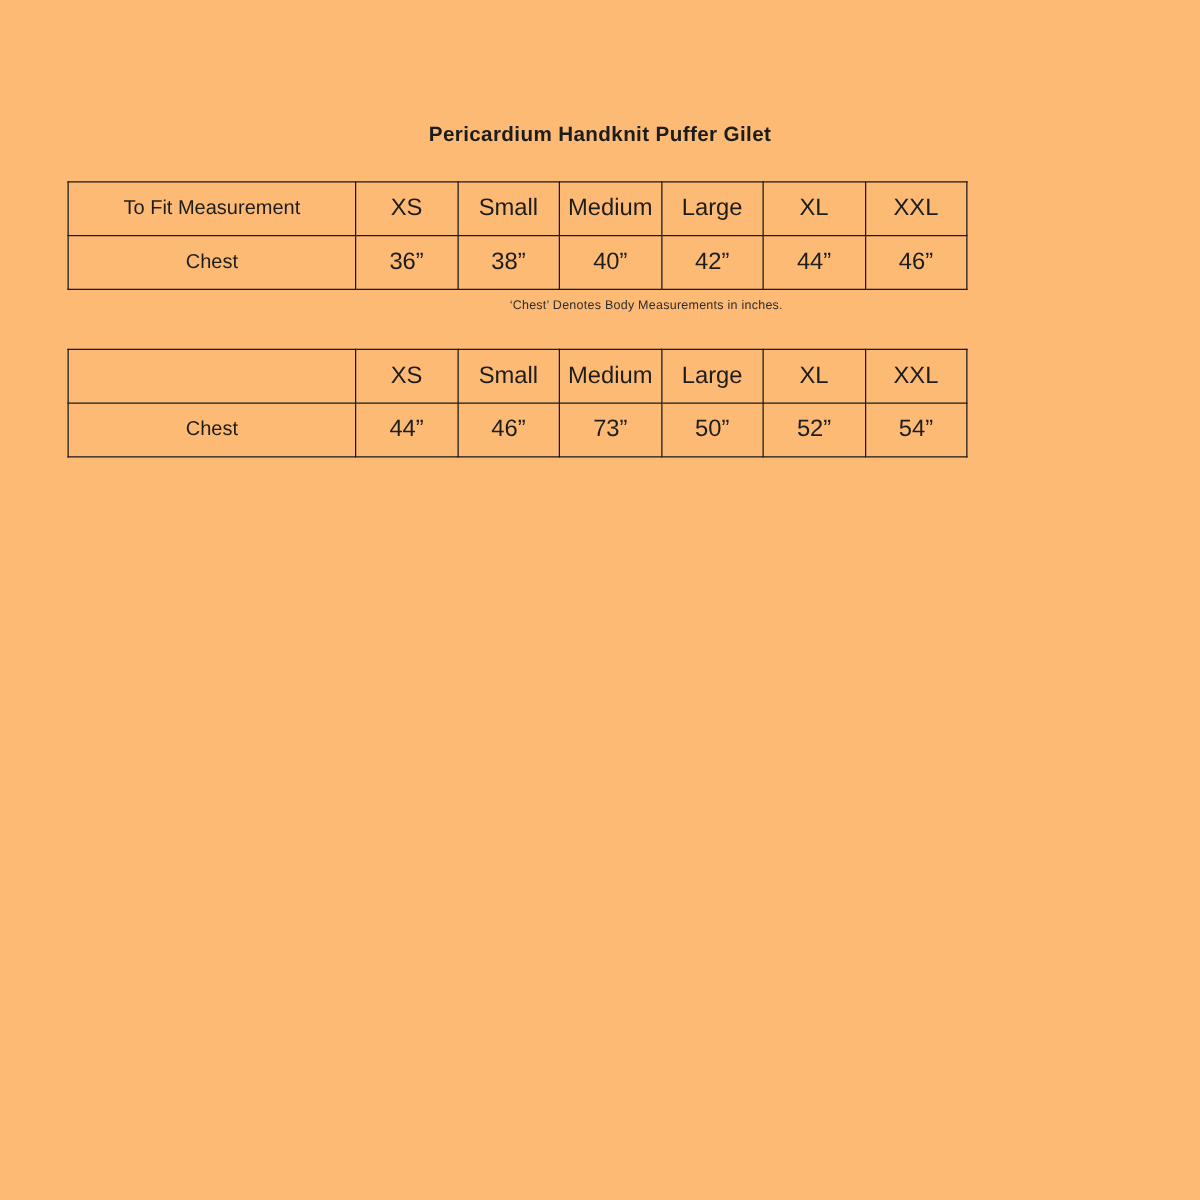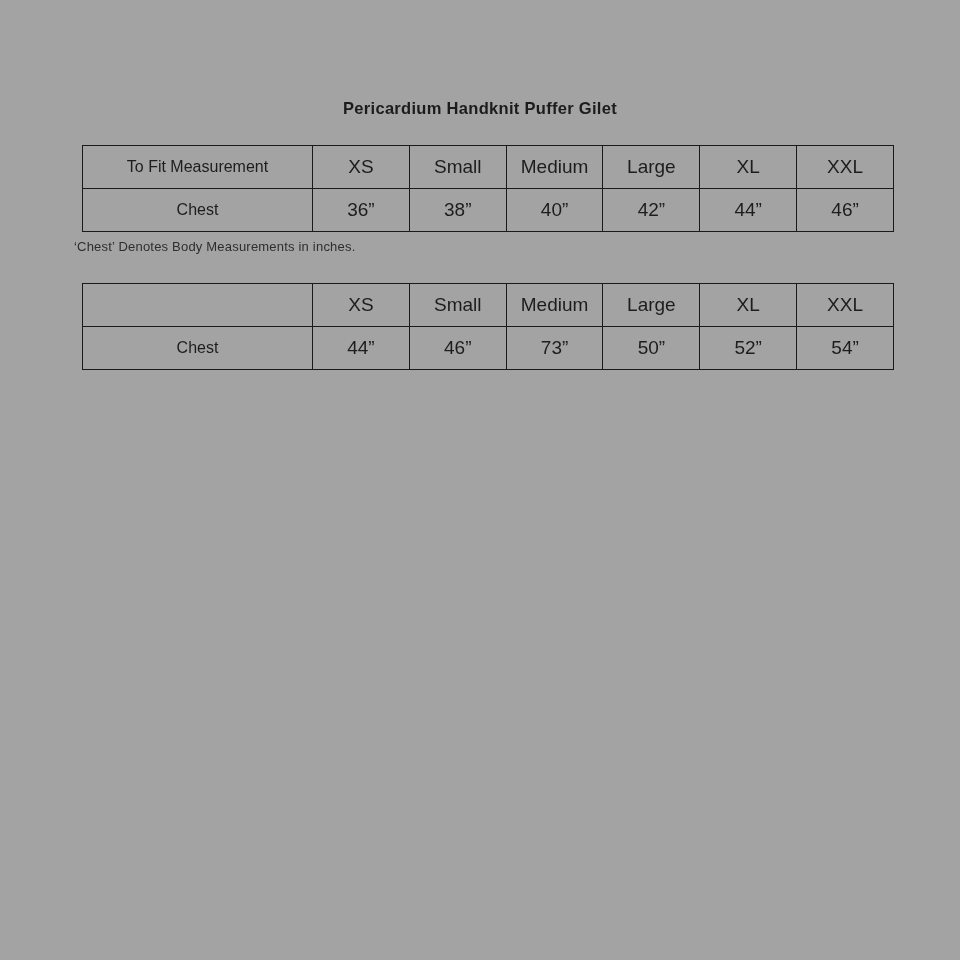--- a/index.html
+++ b/index.html
@@ -4,60 +4,61 @@
 <style>
   html, body {
     margin: 0;
     padding: 0;
     background: #ffffff;
   }
   .page {
     position: relative;
     width: 960px;
     height: 960px;
-    background: #a3a3a3;
+    background: #fdba74;
     font-family: "Liberation Sans", sans-serif;
     color: #1d1d1d;
     overflow: hidden;
   }
   .title {
     padding-top: 99px;
     text-align: center;
     font-size: 16.5px;
     font-weight: 700;
     letter-spacing: 0.3px;
     color: #1c1c1c;
   }
   table.size-table {
     border-collapse: collapse;
     table-layout: fixed;
-    width: 812px;
-    margin-left: 82px;
+    width: 720px;
+    margin-left: 54px;
     border: 1.5px solid #1a1a1a;
   }
   table.size-table td, table.size-table th {
     border: 1px solid #1a1a1a;
     height: 42px;
     text-align: center;
     vertical-align: middle;
     font-weight: 400;
     font-size: 19px;
     color: #1d1d1d;
     padding: 0;
   }
   table.size-table col.label-col { width: 230px; }
   table.size-table td.row-label, table.size-table th.row-label {
     font-size: 16px;
   }
   #fit-table { margin-top: 27px; }
   .note {
     margin: 7px 0 0 74px;
-    font-size: 13px;
+    font-size: 10px;
     color: #2e2e2e;
     letter-spacing: 0.2px;
+    text-align: center;
   }
   #measurement-table { margin-top: 29px; }
   #measurement-table .table-title {
     font-size: 16px;
     font-weight: 400;
     color: #1c1c1c;
   }
 </style>
 </head>
 <body>

